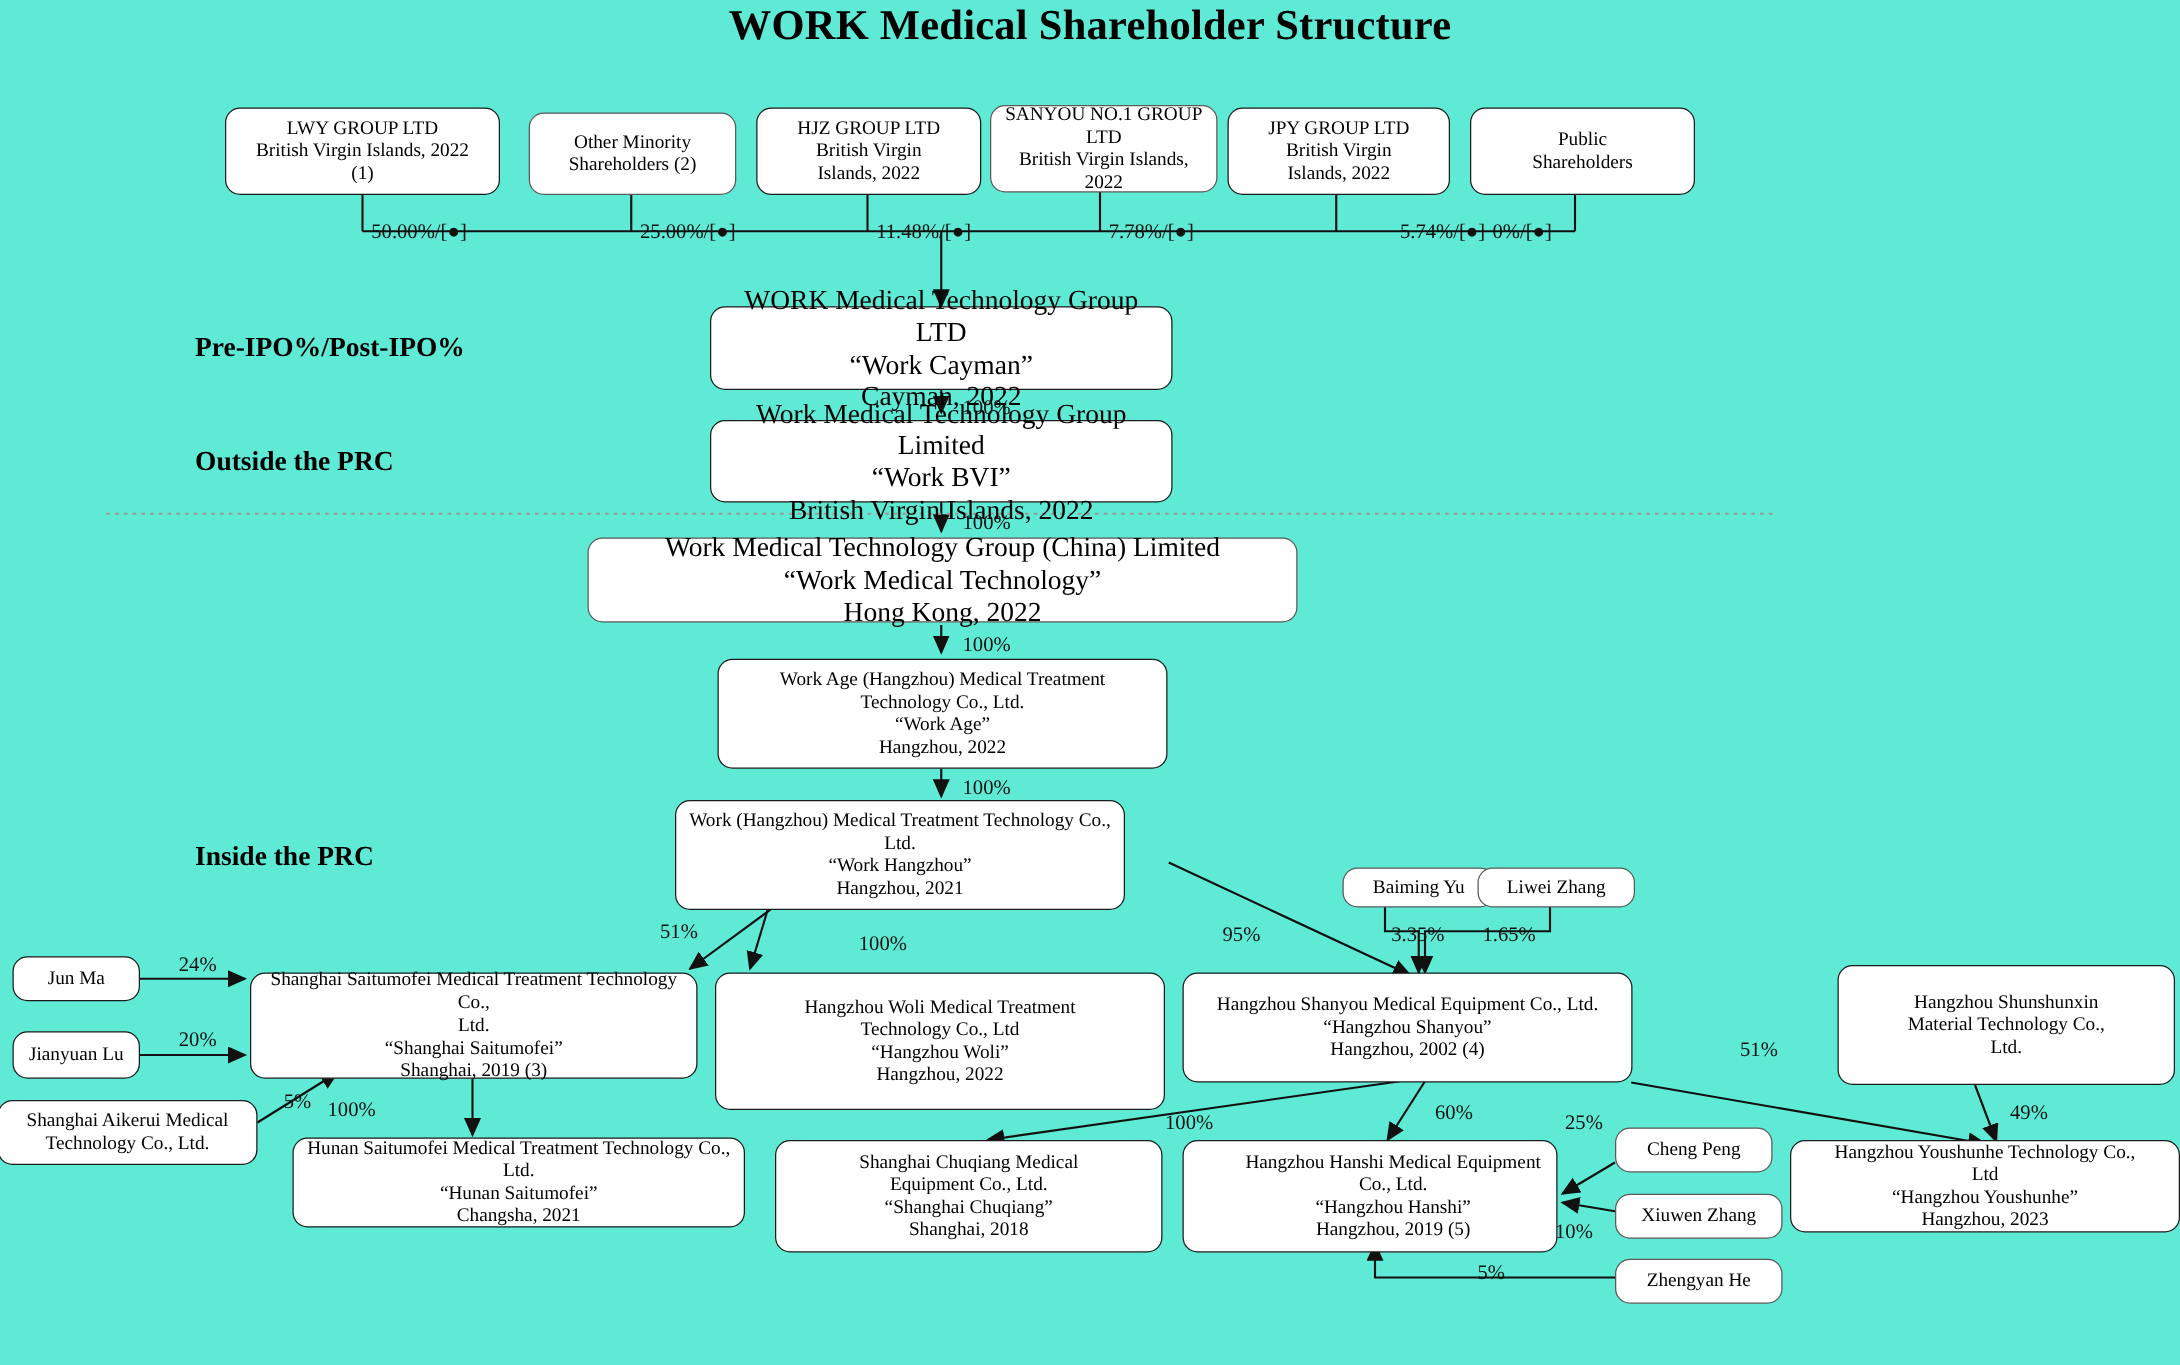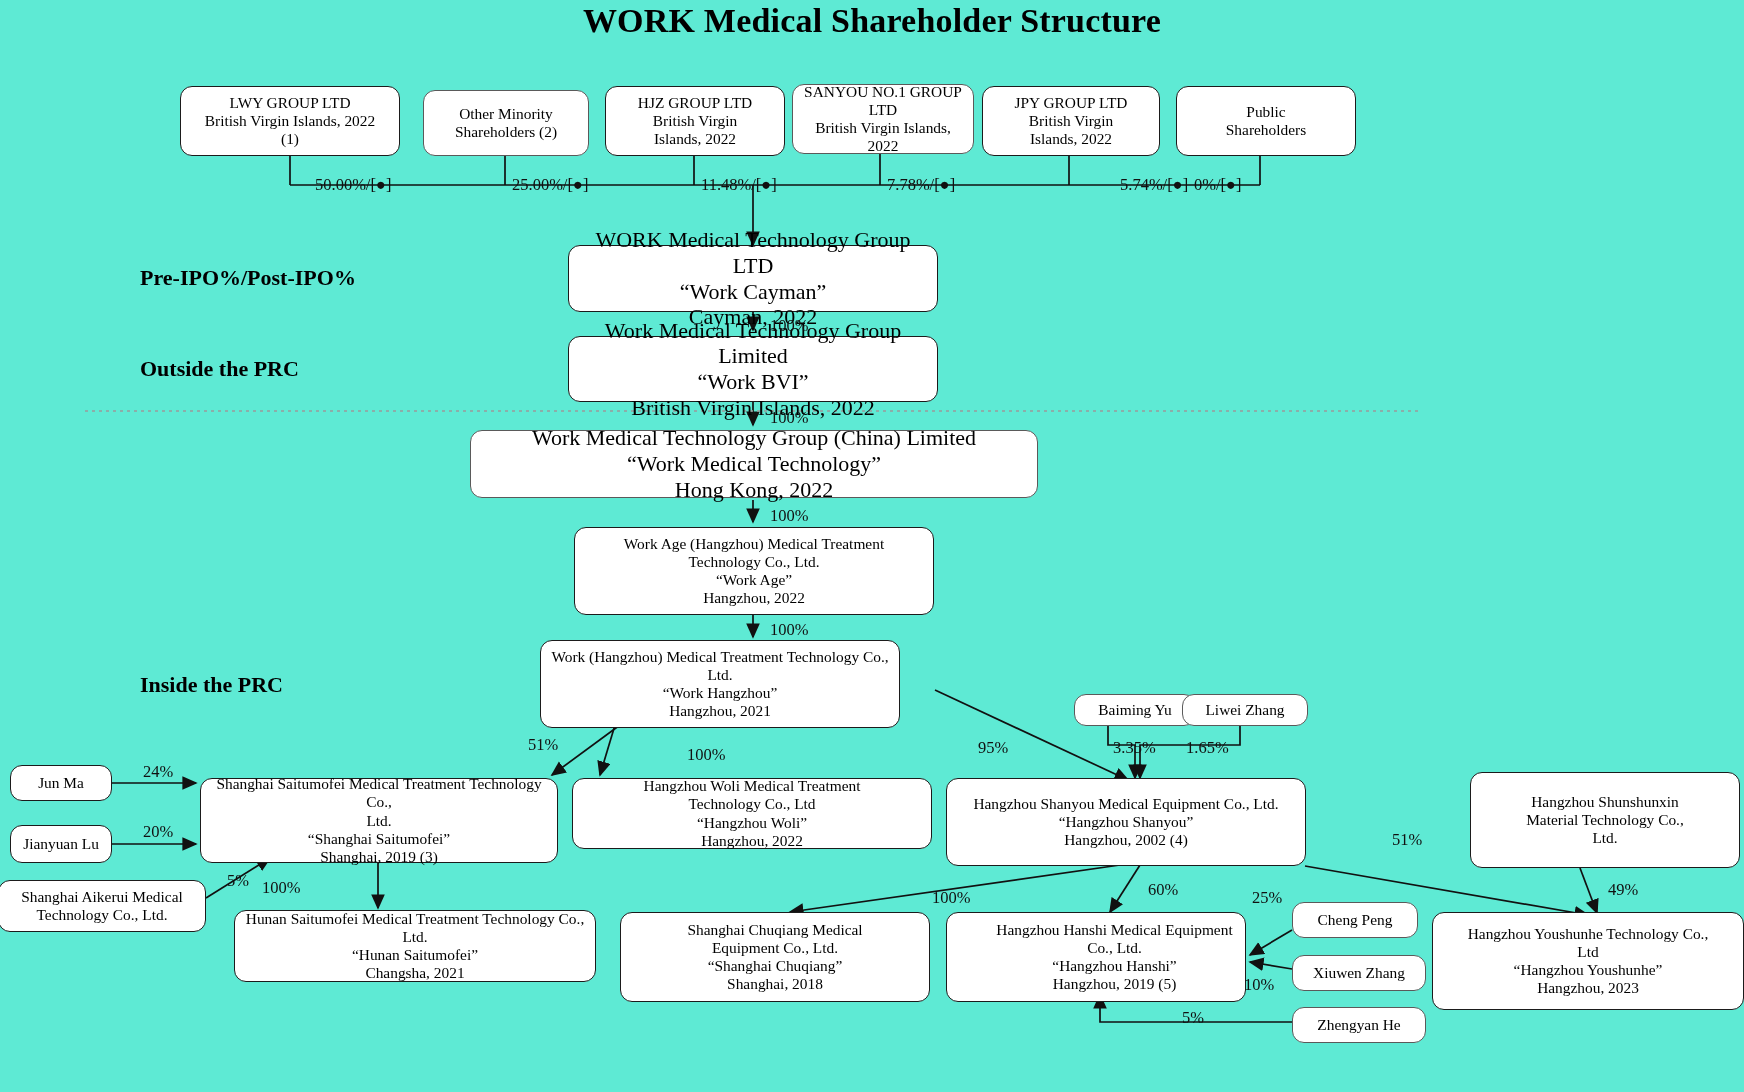--- a/index.html
+++ b/index.html
@@ -46,20 +46,21 @@
     font-weight: bold;
     letter-spacing: 0.2px;
     z-index: 4;
   }
   .sect-label {
     position: absolute;
     font-size: 22px;
     font-weight: bold;
     z-index: 4;
     white-space: nowrap;
+    margin-left: 16px;
   }
   .edge-label {
     position: absolute;
     font-size: 16.5px;
     color: #111;
     z-index: 5;
     white-space: nowrap;
     background: transparent;
   }
   .f15 { font-size: 15.4px; }
@@ -149,21 +150,21 @@
 Islands, 2022</span></div>
   <div class="node f15 shaded" style="left:792px; top:84px; width:182px; height:70px;"><span>SANYOU NO.1 GROUP LTD
 British Virgin Islands,
 2022</span></div>
   <div class="node f15" style="left:982px; top:86px; width:178px; height:70px;"><span>JPY GROUP LTD
 British Virgin
 Islands, 2022</span></div>
   <div class="node f15" style="left:1176px; top:86px; width:180px; height:70px;"><span>Public
 Shareholders</span></div>
 
-  <div class="edge-label" style="left:297px; top:175px;margin-left:18px;">50.00%/[●]</div>
+  <div class="edge-label" style="left:297px; top:175px;">50.00%/[●]</div>
   <div class="edge-label" style="left:512px; top:175px;">25.00%/[●]</div>
   <div class="edge-label" style="left:701px; top:175px;">11.48%/[●]</div>
   <div class="edge-label" style="left:887px; top:175px;">7.78%/[●]</div>
   <div class="edge-label" style="left:1076px; top:175px;margin-left:44px;">5.74%/[●]</div>
   <div class="edge-label" style="left:1194px; top:175px;">0%/[●]</div>
 
   <div class="node f16" style="left:568px; top:245px; width:370px; height:67px;"><span>WORK Medical Technology Group LTD
 “Work Cayman”
 Cayman, 2022</span></div>
   <div class="edge-label" style="left:770px; top:316px;">100%</div>
@@ -204,21 +205,21 @@
 Technology Co., Ltd.</span></div>
 
   <div class="edge-label" style="left:143px; top:762px;">24%</div>
   <div class="edge-label" style="left:143px; top:822px;">20%</div>
   <div class="edge-label" style="left:227px; top:871px;">5%</div>
 
   <div class="node f15" style="left:200px; top:778px; width:358px; height:85px;"><span>Shanghai Saitumofei Medical Treatment Technology Co.,
 Ltd.
 “Shanghai Saitumofei”
 Shanghai, 2019 (3)</span></div>
-  <div class="node f15" style="left:572px; top:778px; width:360px; height:71px;border-radius:12px;"><span>Hangzhou Woli Medical Treatment
+  <div class="node f15" style="left:572px; top:778px; width:360px; height:110px;border-radius:12px;"><span>Hangzhou Woli Medical Treatment
 Technology Co., Ltd
 “Hangzhou Woli”
 Hangzhou, 2022</span></div>
   <div class="node f15" style="left:946px; top:778px; width:360px; height:88px;"><span>Hangzhou Shanyou Medical Equipment Co., Ltd.
 “Hangzhou Shanyou”
 Hangzhou, 2002 (4)</span></div>
   <div class="node f15" style="left:1470px; top:772px; width:270px; height:96px;"><span>Hangzhou Shunshunxin
 Material Technology Co.,
 Ltd.</span></div>
 
@@ -235,21 +236,21 @@
 Equipment Co., Ltd.
 “Shanghai Chuqiang”
 Shanghai, 2018</span></div>
   <div class="node f15" style="left:946px; top:912px; width:300px; height:90px;padding-left:43px;"><span>Hangzhou Hanshi Medical Equipment
 Co., Ltd.
 “Hangzhou Hanshi”
 Hangzhou, 2019 (5)</span></div>
   <div class="node f15 shaded" style="left:1292px; top:902px; width:126px; height:36px;"><span>Cheng Peng</span></div>
   <div class="node f15 shaded" style="left:1292px; top:955px; width:134px; height:36px;"><span>Xiuwen Zhang</span></div>
   <div class="node f15 shaded" style="left:1292px; top:1007px; width:134px; height:36px;"><span>Zhengyan He</span></div>
-  <div class="node f15" style="left:1432px; top:912px; width:312px; height:98px;"><span>Hangzhou Youshunhe Technology Co.,
+  <div class="node f15" style="left:1432px; top:912px; width:312px; height:74px;"><span>Hangzhou Youshunhe Technology Co.,
 Ltd
 “Hangzhou Youshunhe”
 Hangzhou, 2023</span></div>
 
   <div class="edge-label" style="left:1252px; top:888px;">25%</div>
   <div class="edge-label" style="left:1244px; top:975px;">10%</div>
   <div class="edge-label" style="left:1182px; top:1008px;">5%</div>
 
 </div>
 

